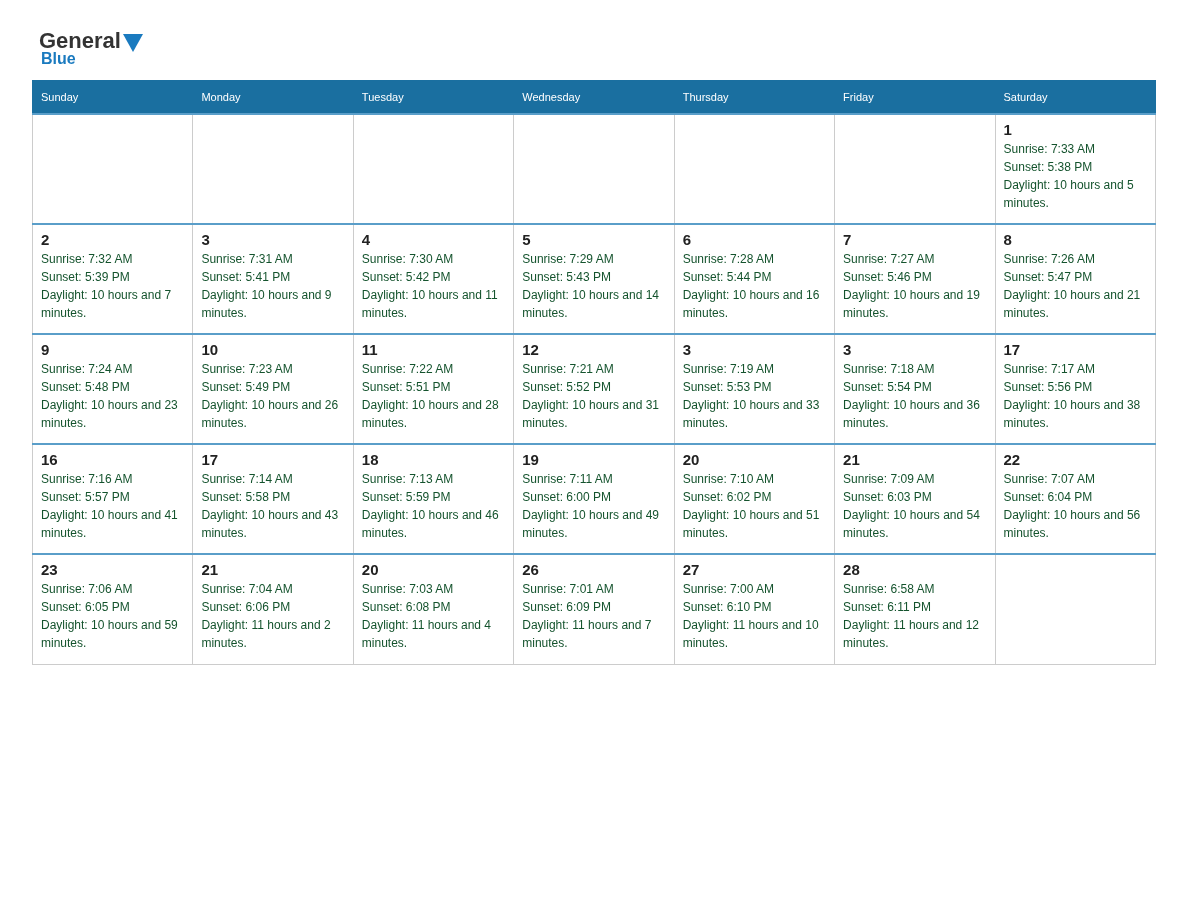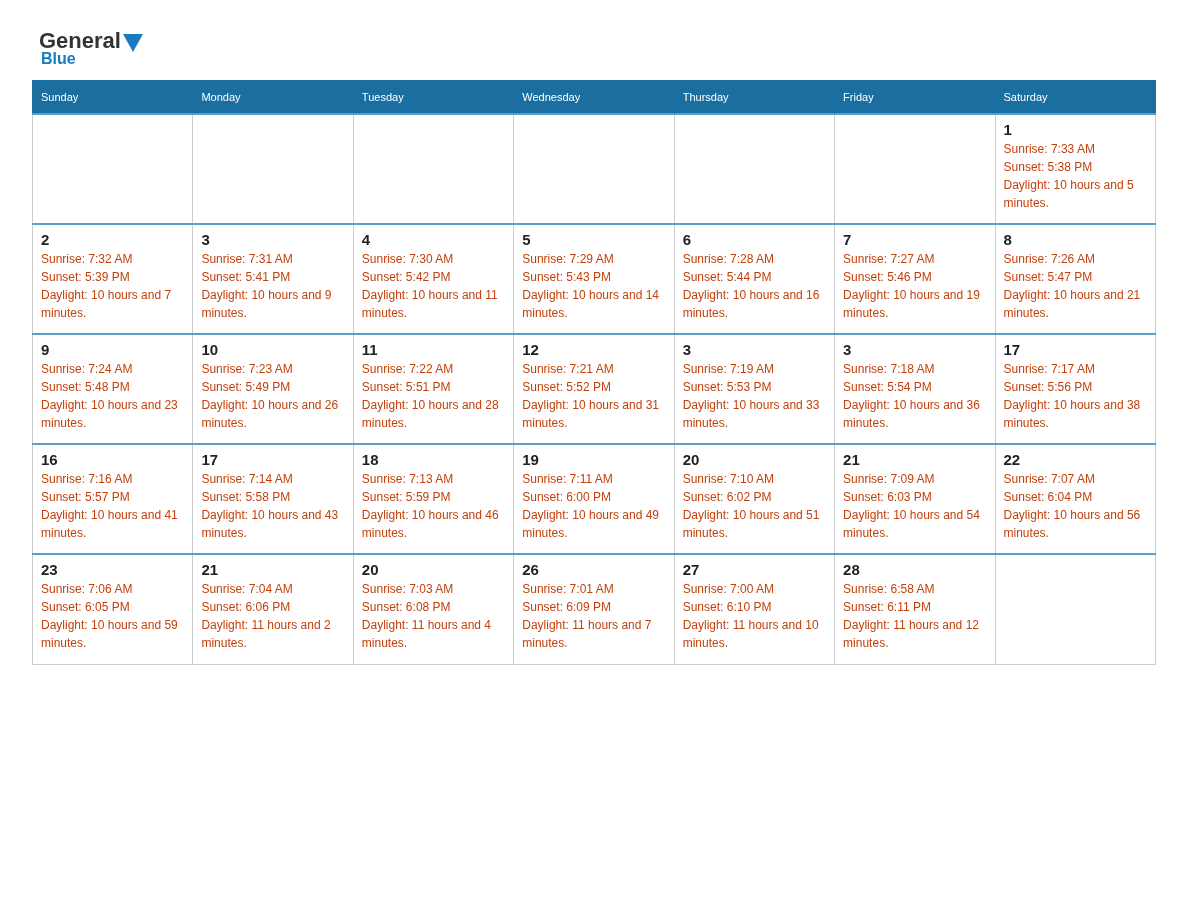--- a/index.html
+++ b/index.html
@@ -89,21 +89,21 @@
     }
     .day-number {
       font-size: 15px;
       font-weight: bold;
       color: #222;
       display: block;
       margin-bottom: 2px;
     }
     .day-info {
       font-size: 12px;
-      color: #c2410c;
+      color: #14532d;
       line-height: 1.5;
     }
     .empty-cell {
       background: #f9f9f9;
     }
     .week-row td {
       height: 110px;
     }
   </style>
 </head>

